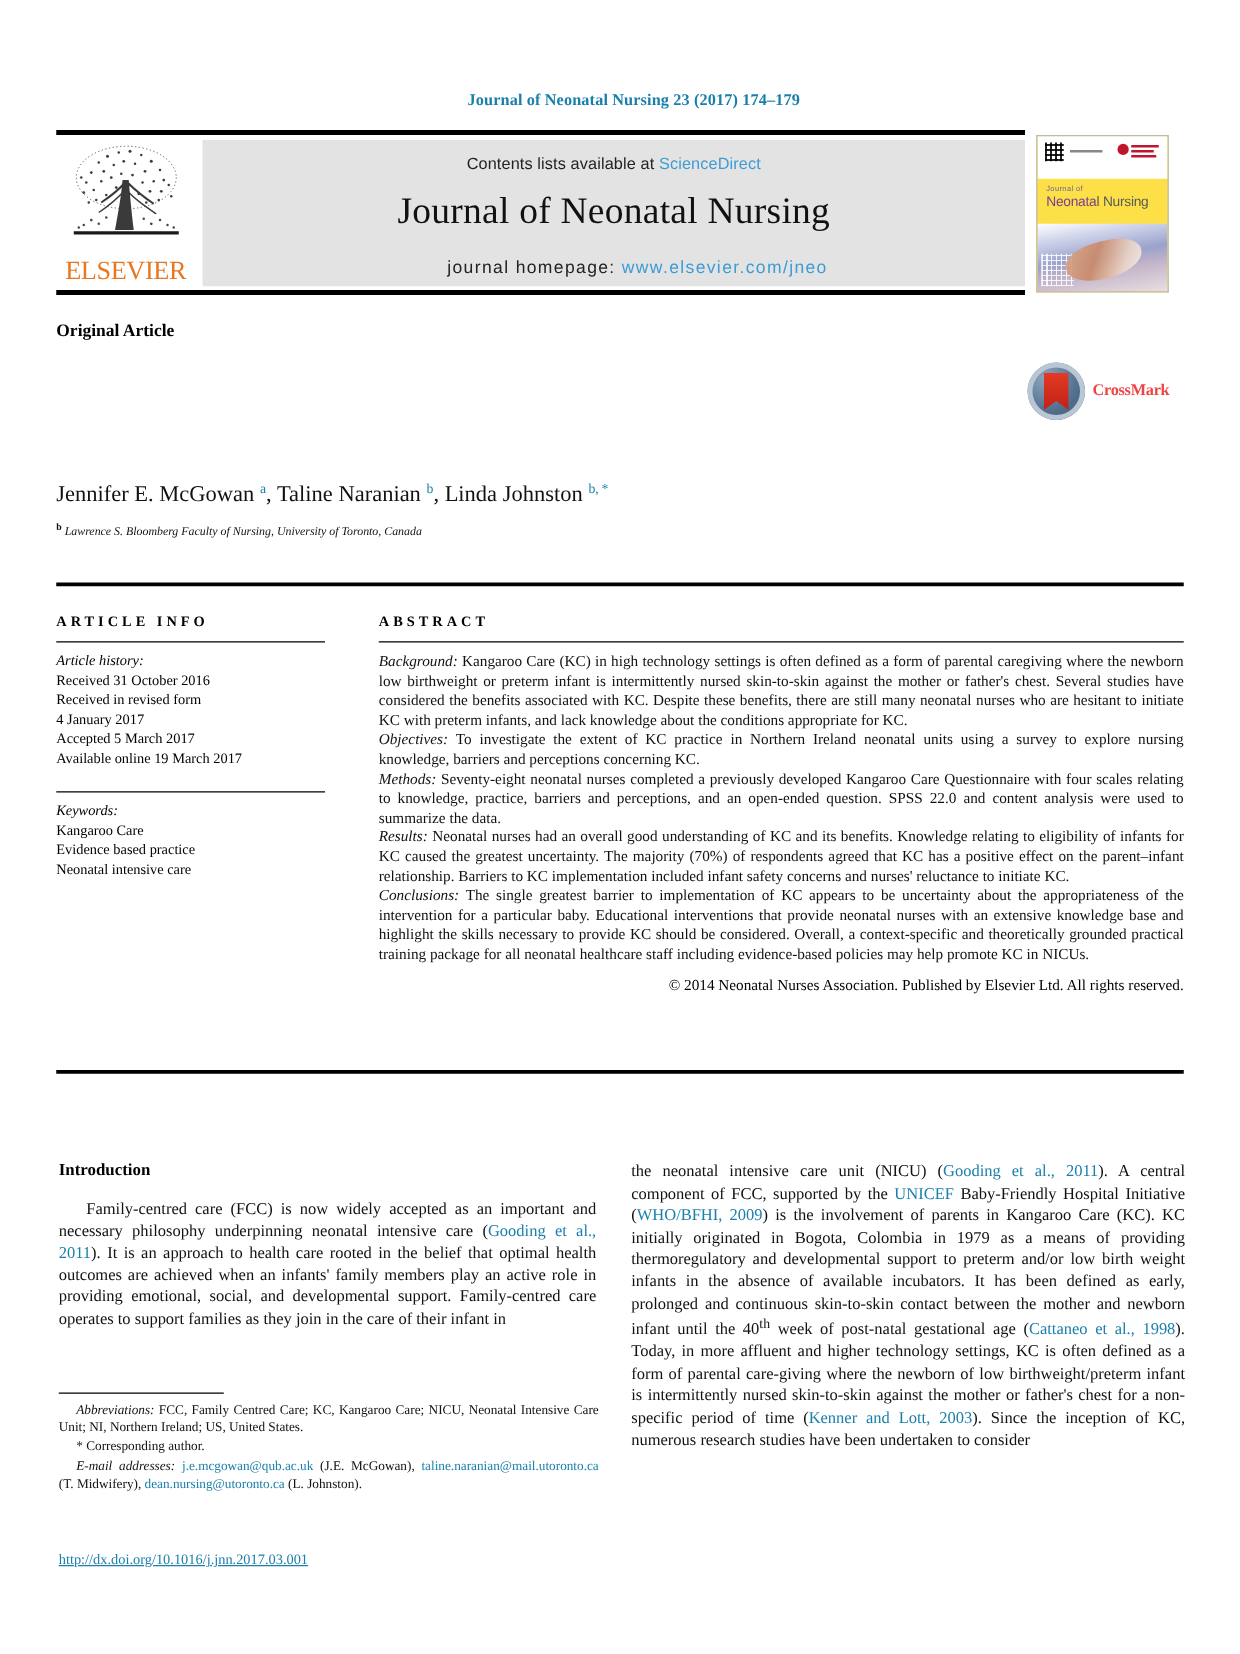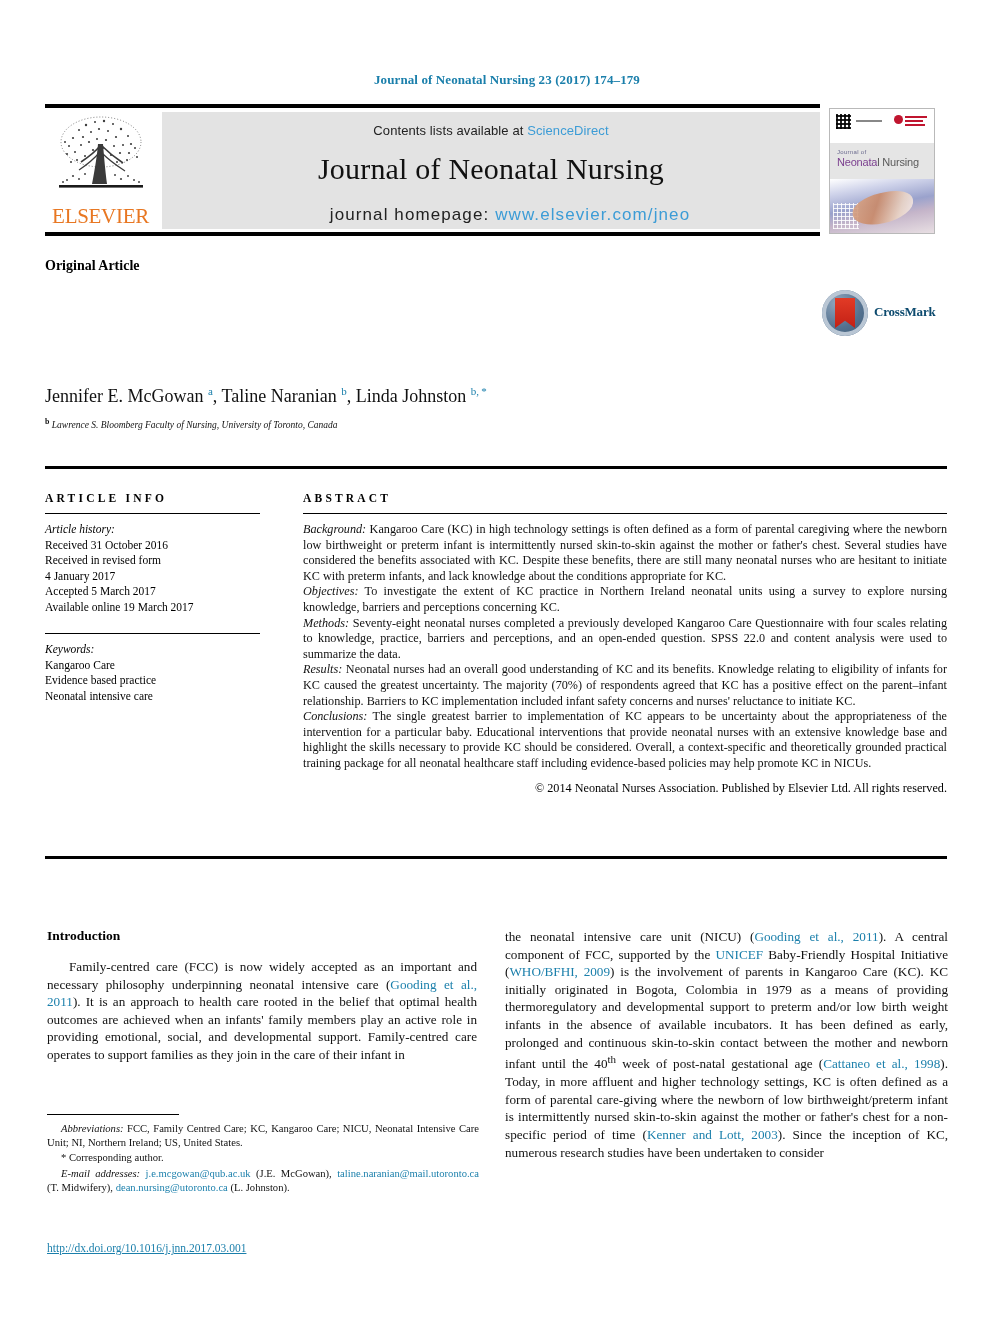--- a/index.html
+++ b/index.html
@@ -100,37 +100,37 @@
   }
   .journal-title {
     font-family: "Liberation Serif", serif;
     font-size: 30px;
     color: #111;
     margin-top: 14px;
     letter-spacing: .2px;
   }
   .homepage-line {
     font-family: "Liberation Sans", sans-serif;
-    font-size: 17px;
+    font-size: 14px;
     color: #222;
     margin-top: 19px;
     letter-spacing: 1.1px;
     padding-left: 38px;
   }
   .homepage-line .url {
     color: #3c9cd6;
   }
   .cover-thumb {
     position: absolute;
     top: 4px;
     left: 784px;
     width: 104px;
     height: 124px;
     border: 1px solid #b9b9b9;
-    background: #e5e5e5;
+    background: #fde047;
     overflow: hidden;
   }
   .cover-top {
     height: 34px;
     background: #ffffff;
     position: relative;
     border-bottom: 0;
   }
   .cover-qr {
     position: absolute;
@@ -254,21 +254,21 @@
     background: linear-gradient(180deg,#e23b26 0%,#c32015 100%);
     clip-path: polygon(0 0, 100% 0, 100% 100%, 50% 76%, 0 100%);
   }
   .cm-label {
     position: absolute;
     top: 16px;
     left: 54px;
     font-family: "Liberation Serif", serif;
     font-weight: bold;
     font-size: 13px;
-    color: #0c4a6e;
+    color: #ef4444;
     letter-spacing: -.2px;
   }
 
   
   .authors {
     position: absolute;
     top: 385px;
     left: 45px;
     width: 800px;
     font-family: "Liberation Serif", serif;

